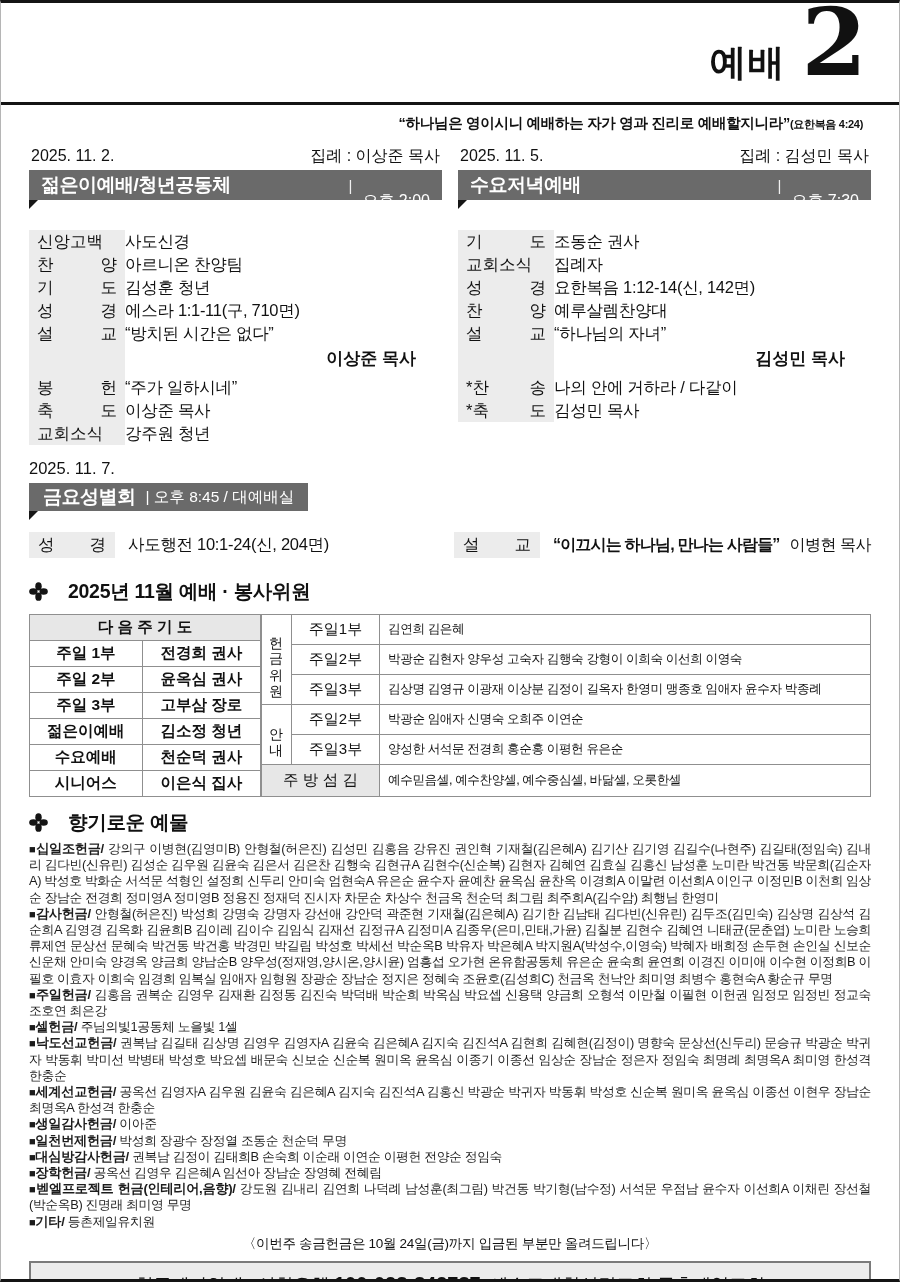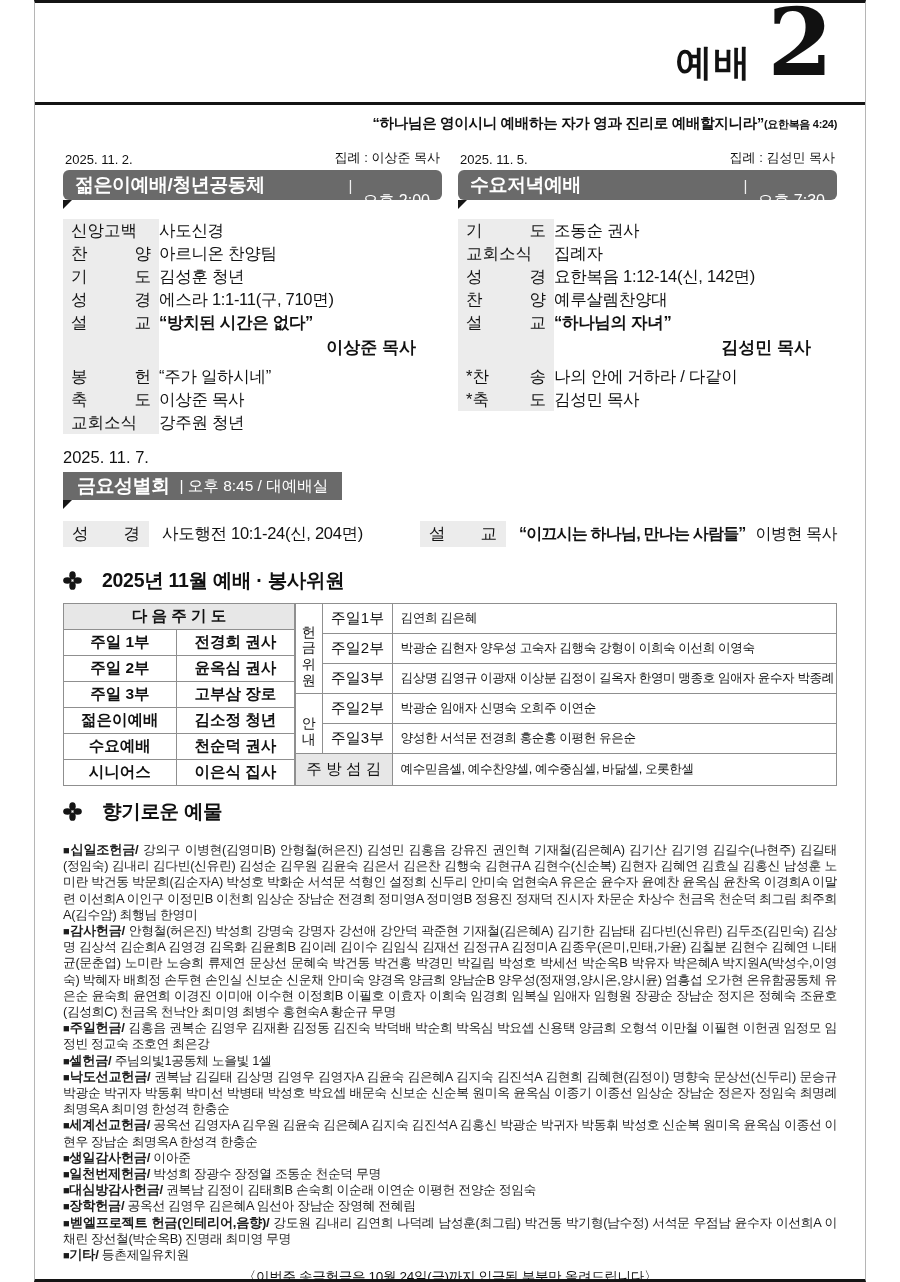--- a/index.html
+++ b/index.html
@@ -1,41 +1,41 @@
 <!DOCTYPE html>
 <html><head>
 <meta charset="utf-8">
 <style>
   * { margin:0; padding:0; box-sizing:border-box; }
   body { background:#fff; font-family:"Liberation Sans", sans-serif; color:#111; }
   .page {
-    width:832px; height:1282px; margin:0 auto; background:#fff;
+    width:900px; height:1282px; margin:0 auto; background:#fff;
     border-top:3px solid #141414; border-left:1px solid #b5b5b5;
     border-right:1px solid #b5b5b5; border-bottom:3px solid #141414;
     overflow:hidden; position:relative;
   }
   
   .hdr { display:flex; justify-content:flex-end; align-items:baseline; padding:0 32px 6px 0; height:102px; border-bottom:3px solid #141414; }
   .hdr-title { font-size:37px; font-weight:bold; letter-spacing:1px; }
   .hdr-num { font-family:"DejaVu Serif", serif; font-size:94px; font-weight:bold; line-height:0.85; margin-left:16px; }
-  .quote { text-align:right; padding-right:28px; margin-top:9px; font-size:14.5px; font-weight:bold; letter-spacing:-0.3px; }
+  .quote { text-align:right; padding-right:36px; margin-top:9px; font-size:14.5px; font-weight:bold; letter-spacing:-0.3px; }
   .quote-ref { font-size:11px; }
   
   .svc-grid { display:grid; grid-template-columns:1fr 1fr; column-gap:16px; padding:0 28px; margin-top:12px; }
-  .svc-head { display:flex; justify-content:space-between; align-items:flex-end; font-size:13px; padding:0 2px; height:22px; }
-  .svc-bar { margin-top:3px; background:#6a6a6a; color:#fff; height:30px; display:flex; align-items:center; padding:0 12px;border-radius:6px; }
+  .svc-head { display:flex; justify-content:space-between; align-items:center; font-size:16px; padding:0 2px; height:22px; }
+  .svc-bar { margin-top:3px; background:#6a6a6a; color:#fff; height:30px; display:flex; align-items:center; padding:0 12px; }
   .svc-bar-title { font-size:19px; font-weight:bold; flex:1; letter-spacing:-0.5px; }
   .svc-bar-divider { margin:0 10px; font-size:15px; opacity:.9; }
   .svc-bar-time { font-size:16px;margin-top:32px; }
   .fold { width:0; height:0; border-top:9px solid #161616; border-right:9px solid transparent; }
-  .svc-list { margin-top:10px; }
+  .svc-list { margin-top:21px; }
   .svc-row { display:flex; align-items:flex-start; min-height:23px; }
   .svc-label { width:96px; flex:0 0 96px; align-self:stretch; background:#ececec; text-align:justify; text-align-last:justify; padding:1px 8px 0 8px; font-size:16.5px; }
   .svc-value { font-size:16.5px; letter-spacing:-0.3px; padding-top:1px; }
-  .bold { font-weight:bold; }
+  .bold { font-weight:normal; }
   .svc-preacher { flex:1; text-align:right; padding:2px 26px 6px 0; font-weight:bold; font-size:17px; }
   
   .friday { padding:0 28px; margin-top:14px; }
   .friday-date { font-size:16.5px; height:21px; }
   .friday-bar { display:inline-flex; align-items:center; background:#6a6a6a; color:#fff; height:28px; padding:0 14px; margin-top:3px; }
   .friday-bar-title { font-size:19px; font-weight:bold; letter-spacing:-0.5px; }
   .friday-bar-rest { font-size:15.5px; margin-left:10px; }
   .friday-row { display:flex; align-items:center; margin-top:12px; }
   .inline-label { background:#ececec; width:86px; flex:0 0 86px; text-align:justify; text-align-last:justify; padding:2px 9px; font-size:16.5px; }
   .friday-scripture { font-size:16.5px; margin-left:13px; letter-spacing:-0.3px; }
@@ -54,21 +54,21 @@
   .t-left { width:232px; flex:0 0 232px; }
   .t-left td { height:23px; font-size:15.5px;font-weight:bold; }
   .t-head { background:#e7e7e7; font-size:16px; }
   .t-right { flex:1; width:100%; }
   .vert-cell { writing-mode:vertical-rl; text-orientation:upright; width:30px; font-size:14px; letter-spacing:2px; padding:2px 1px; }
   .part-cell { width:88px; font-size:15px; }
   .names-cell { text-align:left; padding:3px 2px 3px 8px; font-size:12.6px; letter-spacing:-0.4px; white-space:nowrap; }
   .kitchen-head { background:#e7e7e7; font-size:15.5px; }
   
   .offerings { padding:0 28px; margin-top:12px; }
-  .off-lines { margin-top:17px; }
+  .off-lines { margin-top:5px; }
   .off-line { font-size:12.8px; line-height:16.2px; color:#1c1c1c; letter-spacing:-0.35px; text-align:justify; }
   .off-label { font-weight:bold; font-size:13.2px; letter-spacing:-0.3px; }
   .off-label::before { content:"■"; font-size:11px; }
   .off-label::after { content:"/"; }
   .note { text-align:center; font-size:13.5px; margin-top:5px; letter-spacing:-0.3px; }
   .footer-box { margin:8px 28px 0; border:2px solid #7a7a7a; background:#ececec; text-align:center; padding:9px 0; font-size:18.5px; letter-spacing:-0.5px; }
   .footer-account { font-weight:bold; font-size:20px; letter-spacing:0; }
 </style>
 </head>
 <body>

